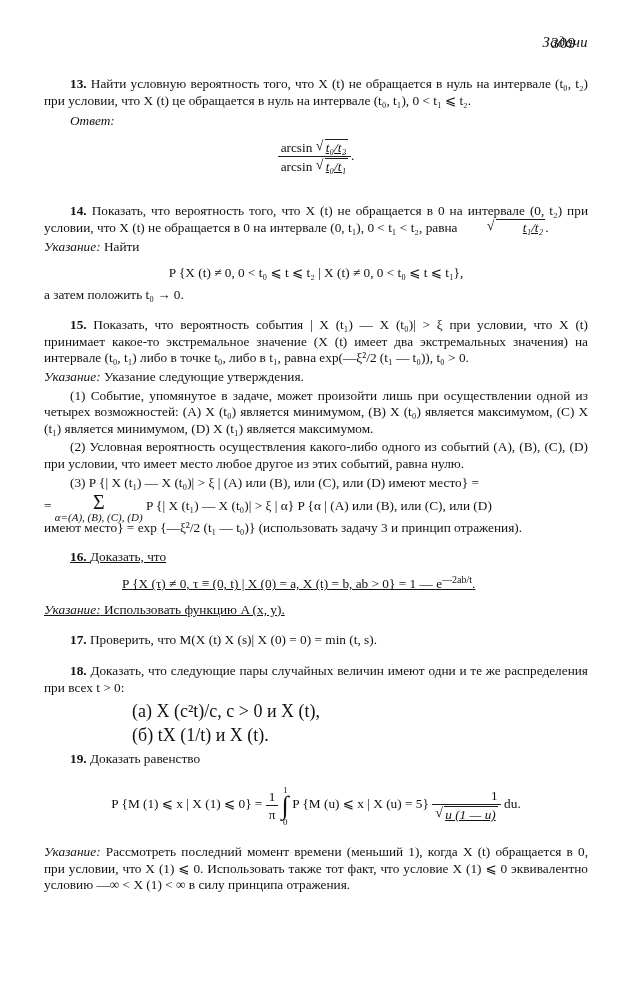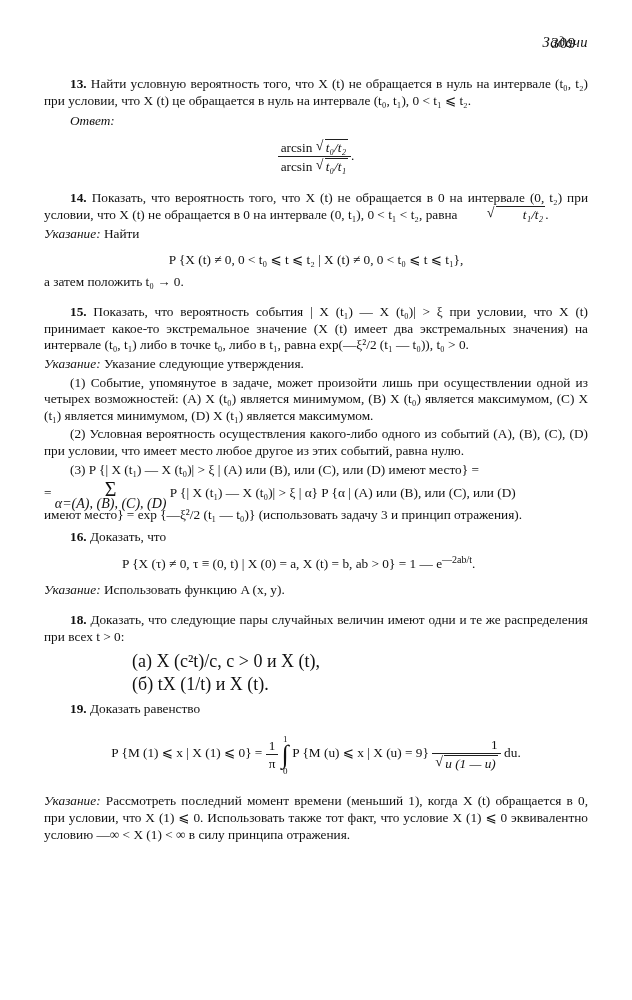--- a/index.html
+++ b/index.html
@@ -98,38 +98,39 @@
   .sqrt .radical {
     position: absolute;
     left: 0;
     top: -1px;
     font-size: 14px;
   }
   .sqrt .rad-body {
     border-top: 1px solid #222;
     padding: 0 2px 0 1px;
     display: inline-block;
+    text-decoration: underline;
   }
   .hint { font-style: italic; }
   .sum-block {
     display: inline-block;
     vertical-align: middle;
     text-align: center;
     line-height: 10px;
     font-size: 11px;
   }
   .sum-block .sigma {
     font-size: 20px;
     line-height: 20px;
     display: block;
     font-style: normal;
   }
   .sum-block .lim {
     display: block;
-    font-size: 14px;
+    font-size: 11px;
     font-style: italic;
     white-space: nowrap;
     text-align: right;
   }
   .intblock {
     display: inline-block;
     vertical-align: middle;
     text-align: center;
     line-height: 10px;
     font-size: 10px;
@@ -176,21 +177,21 @@
           <span class="sqrt"><span class="radical">√</span><span class="rad-body math">t₀/t₂</span></span>
         </span>
         <span class="bot">
           <span>arcsin</span>
           <span class="sqrt"><span class="radical">√</span><span class="rad-body math">t₀/t₁</span></span>
         </span>
       </span><span>.</span>
     </div>
   </div>
 
-  <div class="para" style="margin-top:16px;">
+  <div class="para" style="margin-top:29px;">
     <p class="indent">
       <span class="num">14.</span>
       <span>Показать, что вероятность того, что X (t) не обращается в 0 на интервале (0, t₂) при условии, что X (t) не обращается в 0 на интервале (0, t₁), 0 &lt; t₁ &lt; t₂, равна</span>
       <span class="sqrt"><span class="radical">√</span><span class="rad-body math">t₁/t₂</span></span><span>.</span>
     </p>
     <p style="margin-top:2px;">
       <span class="hint">Указание:</span>
       <span>Найти</span>
     </p>
     <div class="display" style="margin-top:8px;">P {X (t) ≠ 0, 0 &lt; t₀ ⩽ t ⩽ t₂ | X (t) ≠ 0, 0 &lt; t₀ ⩽ t ⩽ t₁},</div>
@@ -213,34 +214,40 @@
       <span>=</span>
       <span class="sum-block">
         <span class="sigma">Σ</span>
         <span class="lim">α=(A), (B), (C), (D)</span>
       </span>
       <span>P {| X (t₁) — X (t₀)| &gt; ξ | α} P {α | (A) или (B), или (C), или (D)</span>
     </p>
     <p style="margin-top:-2px;">имеют место} = exp {—ξ²/2 (t₁ — t₀)}  (использовать задачу 3 и принцип отражения).</p>
   </div>
 
-  <div class="para" style="margin-top:5px;">
+  <div class="para" style="margin-top:12px;text-decoration:underline;">
     <p class="indent">
       <span class="num">16.</span>
       <span>Доказать, что</span>
     </p>
     <div class="display-left" style="margin-top:9px;">
       <span>P {X (τ) ≠ 0, τ ≡ (0, t) | X (0) = a, X (t) = b, ab &gt; 0} = 1 — e</span><sup>—2ab/t</sup><span>.</span>
     </div>
     <p style="margin-top:10px;">
       <span class="hint">Указание:</span>
       <span>Использовать функцию A (x, y).</span>
     </p>
   </div>
 
+  <div class="para" style="margin-top:14px;">
+    <p class="indent">
+      <span class="num">17.</span>
+      <span>Проверить, что M(X (t) X (s)| X (0) = 0) = min (t, s).</span>
+    </p>
+  </div>
 
   <div class="para" style="margin-top:14px;">
     <p class="indent">
       <span class="num">18.</span>
       <span>Доказать, что следующие пары случайных величин имеют одни и те же распределения при всех t &gt; 0:</span>
     </p>
     <p class="sub-item">(а)  X (c²t)/c,   c &gt; 0   и   X (t),</p>
     <p class="sub-item">(б)  tX (1/t)    и    X (t).</p>
   </div>
 
@@ -253,21 +260,21 @@
       <span>P {M (1) ⩽ x | X (1) ⩽ 0} =</span>
       <span class="frac">
         <span class="top">1</span>
         <span class="bot">π</span>
       </span>
       <span class="intblock">
         <span class="lim-top">1</span>
         <span class="glyph">∫</span>
         <span class="lim-bot">0</span>
       </span>
-      <span>P {M (u) ⩽ x | X (u) = 9}</span>
+      <span>P {M (u) ⩽ x | X (u) = 5}</span>
       <span class="frac">
         <span class="top">1</span>
         <span class="bot">
           <span class="sqrt"><span class="radical">√</span><span class="rad-body math">u (1 — u)</span></span>
         </span>
       </span>
       <span>du.</span>
     </div>
     <p style="margin-top:18px;">
       <span class="hint">Указание:</span>

